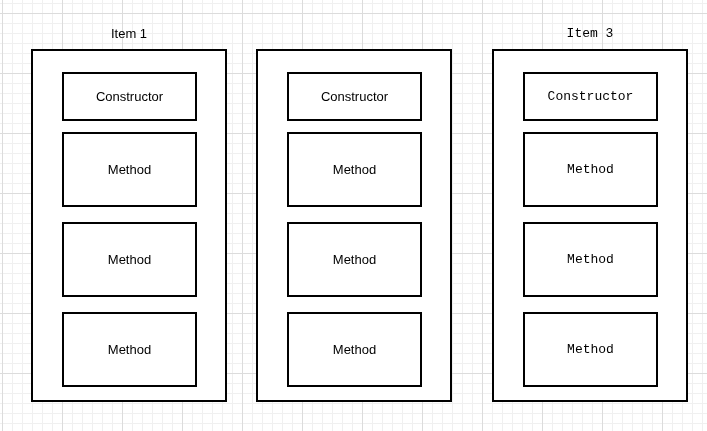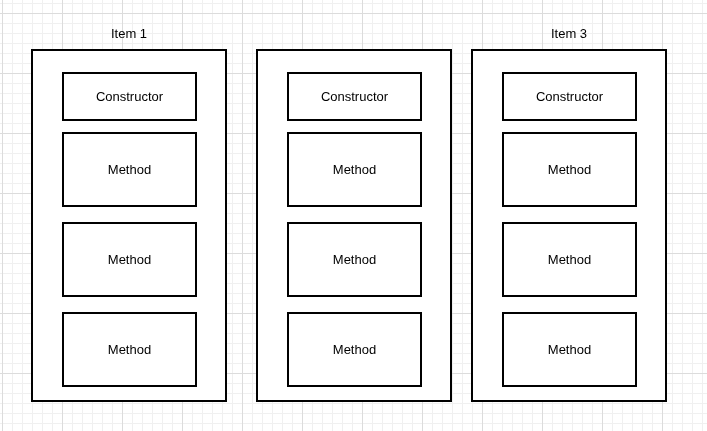--- a/index.html
+++ b/index.html
@@ -55,21 +55,21 @@
     text-align: center;
   }
 
   .cell.constructor { top: 21px;  height: 49px; }
   .cell.m1          { top: 81px;  height: 75px; }
   .cell.m2          { top: 171px; height: 75px; }
   .cell.m3          { top: 261px; height: 75px; }
 
   .g0 { left: 31px; }
   .g1 { left: 256px; }
-  .g2 { left: 471px; }
+  .g2 { left: 492px; font-family: Liberation Mono, monospace; }
 </style>
 </head>
 <body>
 
 <div class="canvas">
 
   <div class="group-label g0">Item 1</div>
   <div class="group-box g0">
     <div class="cell constructor">
       <span>Constructor</span>

